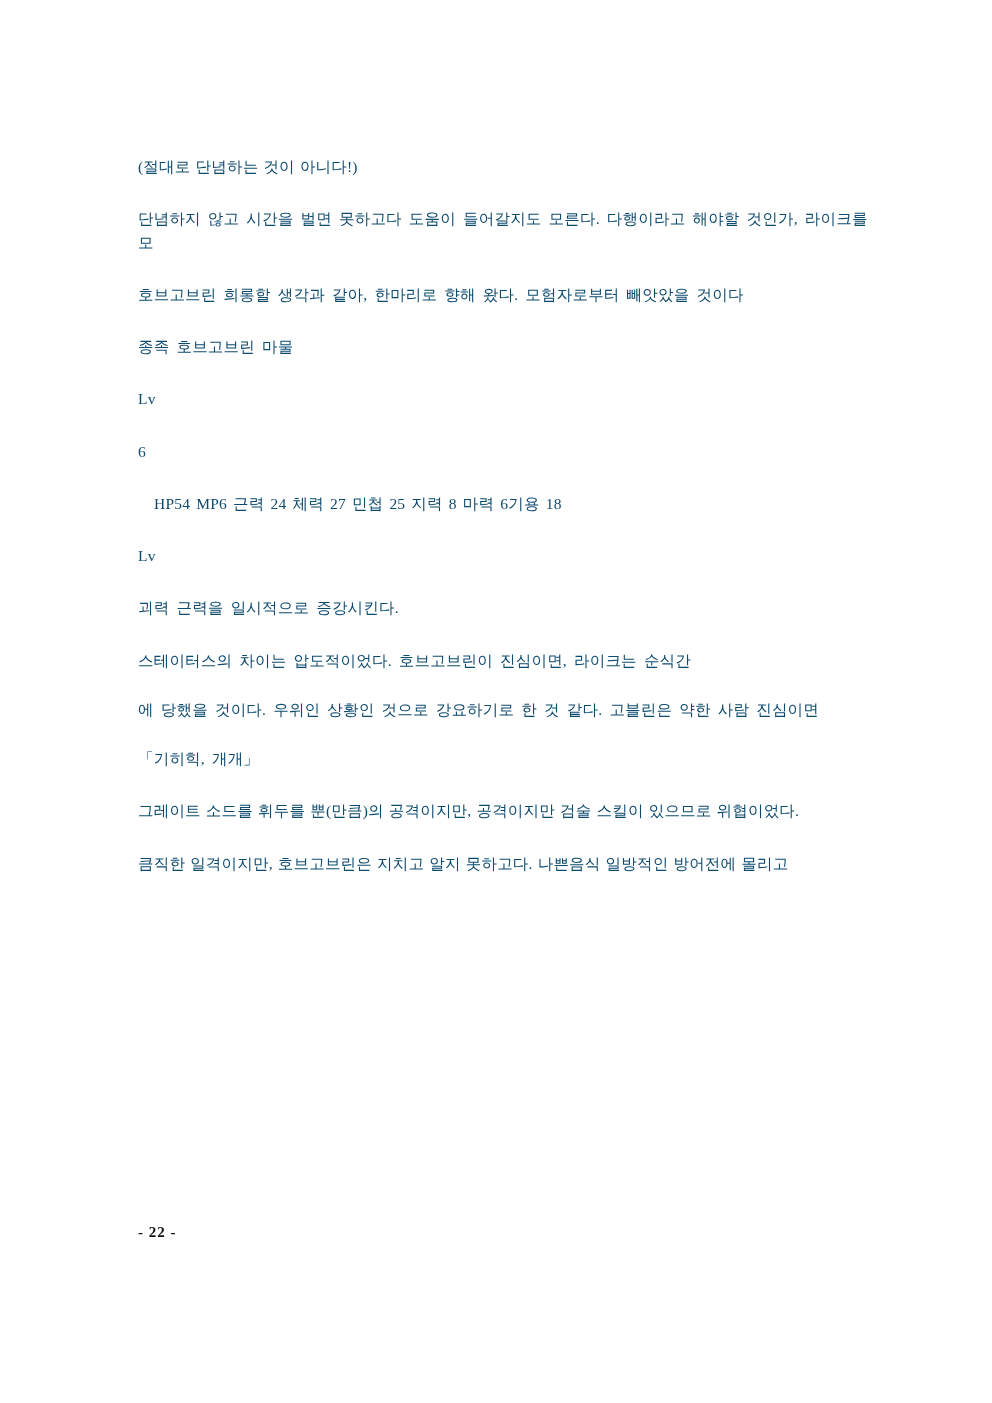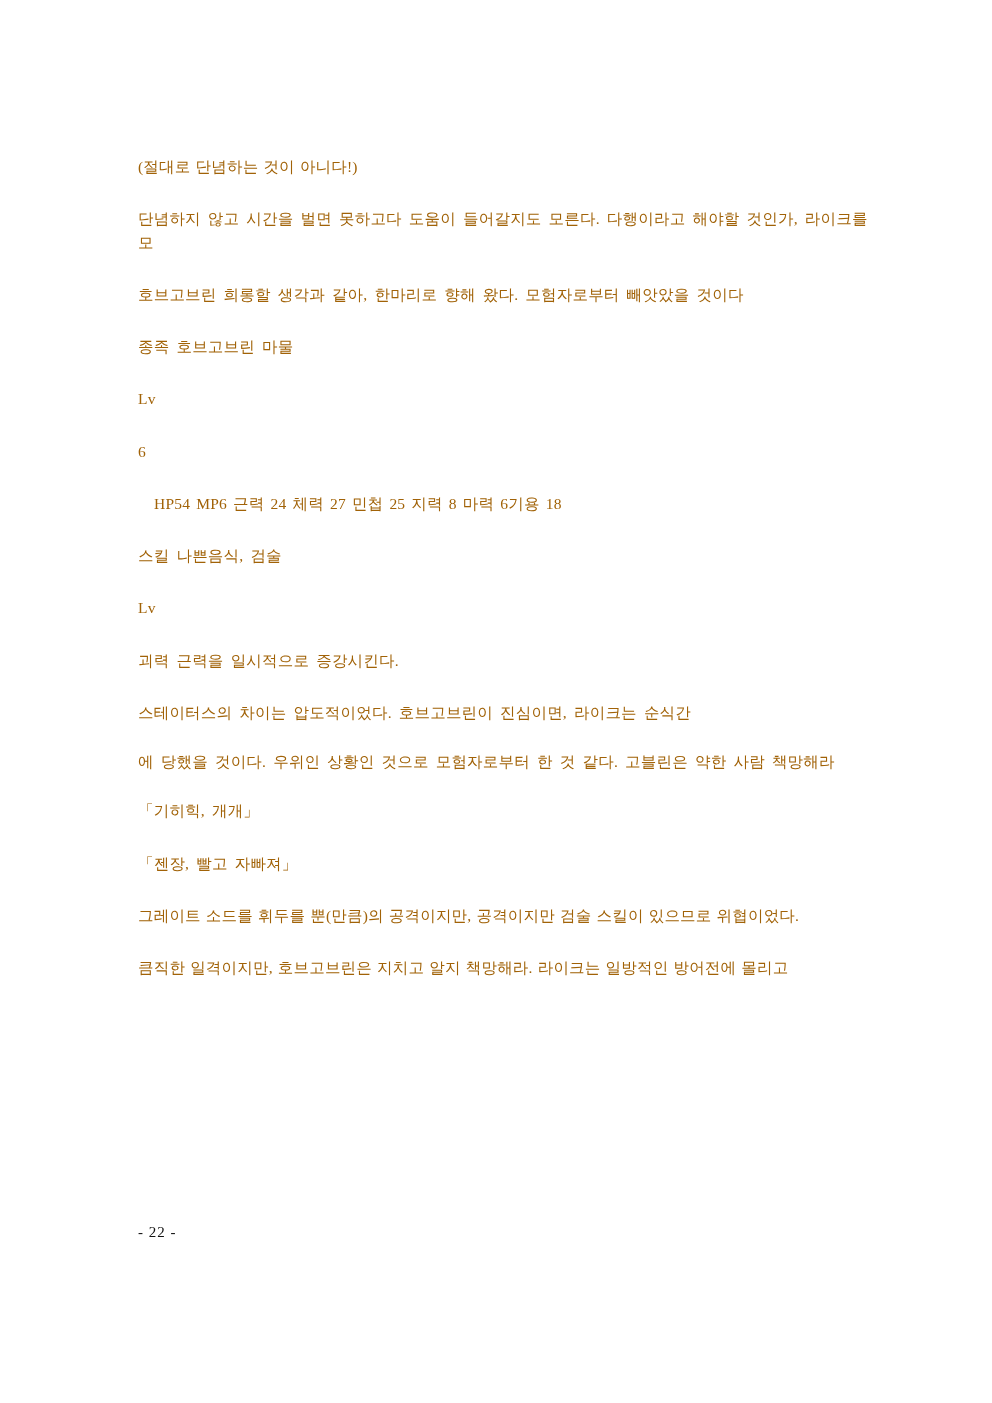--- a/index.html
+++ b/index.html
@@ -27,21 +27,21 @@
     position: absolute;
     left: 138px;
     top: 155px;
     width: 730px;
   }
   .para {
     font-size: 15.5px;
     line-height: 1.5;
     margin: 0 0 29px 0;
     letter-spacing: 0.2px;
-    color: #a16207;
+    color: #0c4a6e;
     word-spacing: 1px;
   }
   .para.wide-space {
     word-spacing: 3px;
   }
   .para.stat-line {
     word-spacing: 2px;
     margin-left: 16px;
   }
   .para.lv {
@@ -50,38 +50,37 @@
   .para.long {
     margin-bottom: 26px;
   }
   .page-number {
     position: absolute;
     left: 138px;
     top: 1224px;
     font-size: 15px;
     color: #111111;
     letter-spacing: 1px;
+    font-weight: bold;
   }
 </style>
 </head>
 <body>
 
 <div class="page">
   <div class="content">
     <p class="para">(절대로 단념하는 것이 아니다!)</p>
     <p class="para wide-space">단념하지 않고 시간을 벌면 못하고다 도움이 들어갈지도 모른다. 다행이라고 해야할 것인가, 라이크를 모</p>
     <p class="para wide-space">호브고브린 희롱할 생각과 같아, 한마리로 향해 왔다. 모험자로부터 빼앗았을 것이다</p>
     <p class="para wide-space">종족 호브고브린 마물</p>
     <p class="para lv">Lv</p>
     <p class="para">6</p>
     <p class="para stat-line">HP54 MP6 근력 24 체력 27 민첩 25 지력 8 마력 6기용 18</p>
-    <p class="para wide-space">스킬 나쁜음식, 검술</p>
     <p class="para lv">Lv</p>
     <p class="para wide-space">괴력 근력을 일시적으로 증강시킨다.</p>
     <p class="para wide-space long">스테이터스의 차이는 압도적이었다. 호브고브린이 진심이면, 라이크는 순식간</p>
-    <p class="para wide-space long">에 당했을 것이다. 우위인 상황인 것으로 모험자로부터 한 것 같다. 고블린은 약한 사람 책망해라</p>
+    <p class="para wide-space long">에 당했을 것이다. 우위인 상황인 것으로 강요하기로 한 것 같다. 고블린은 약한 사람 진심이면</p>
     <p class="para wide-space">「기히힉, 개개」</p>
-    <p class="para wide-space">「젠장, 빨고 자빠져」</p>
     <p class="para">그레이트 소드를 휘두를 뿐(만큼)의 공격이지만, 공격이지만 검술 스킬이 있으므로 위협이었다.</p>
-    <p class="para">큼직한 일격이지만, 호브고브린은 지치고 알지 책망해라. 라이크는 일방적인 방어전에 몰리고</p>
+    <p class="para">큼직한 일격이지만, 호브고브린은 지치고 알지 못하고다. 나쁜음식 일방적인 방어전에 몰리고</p>
   </div>
   <div class="page-number">- 22 -</div>
 </div>
 
 </body></html>

